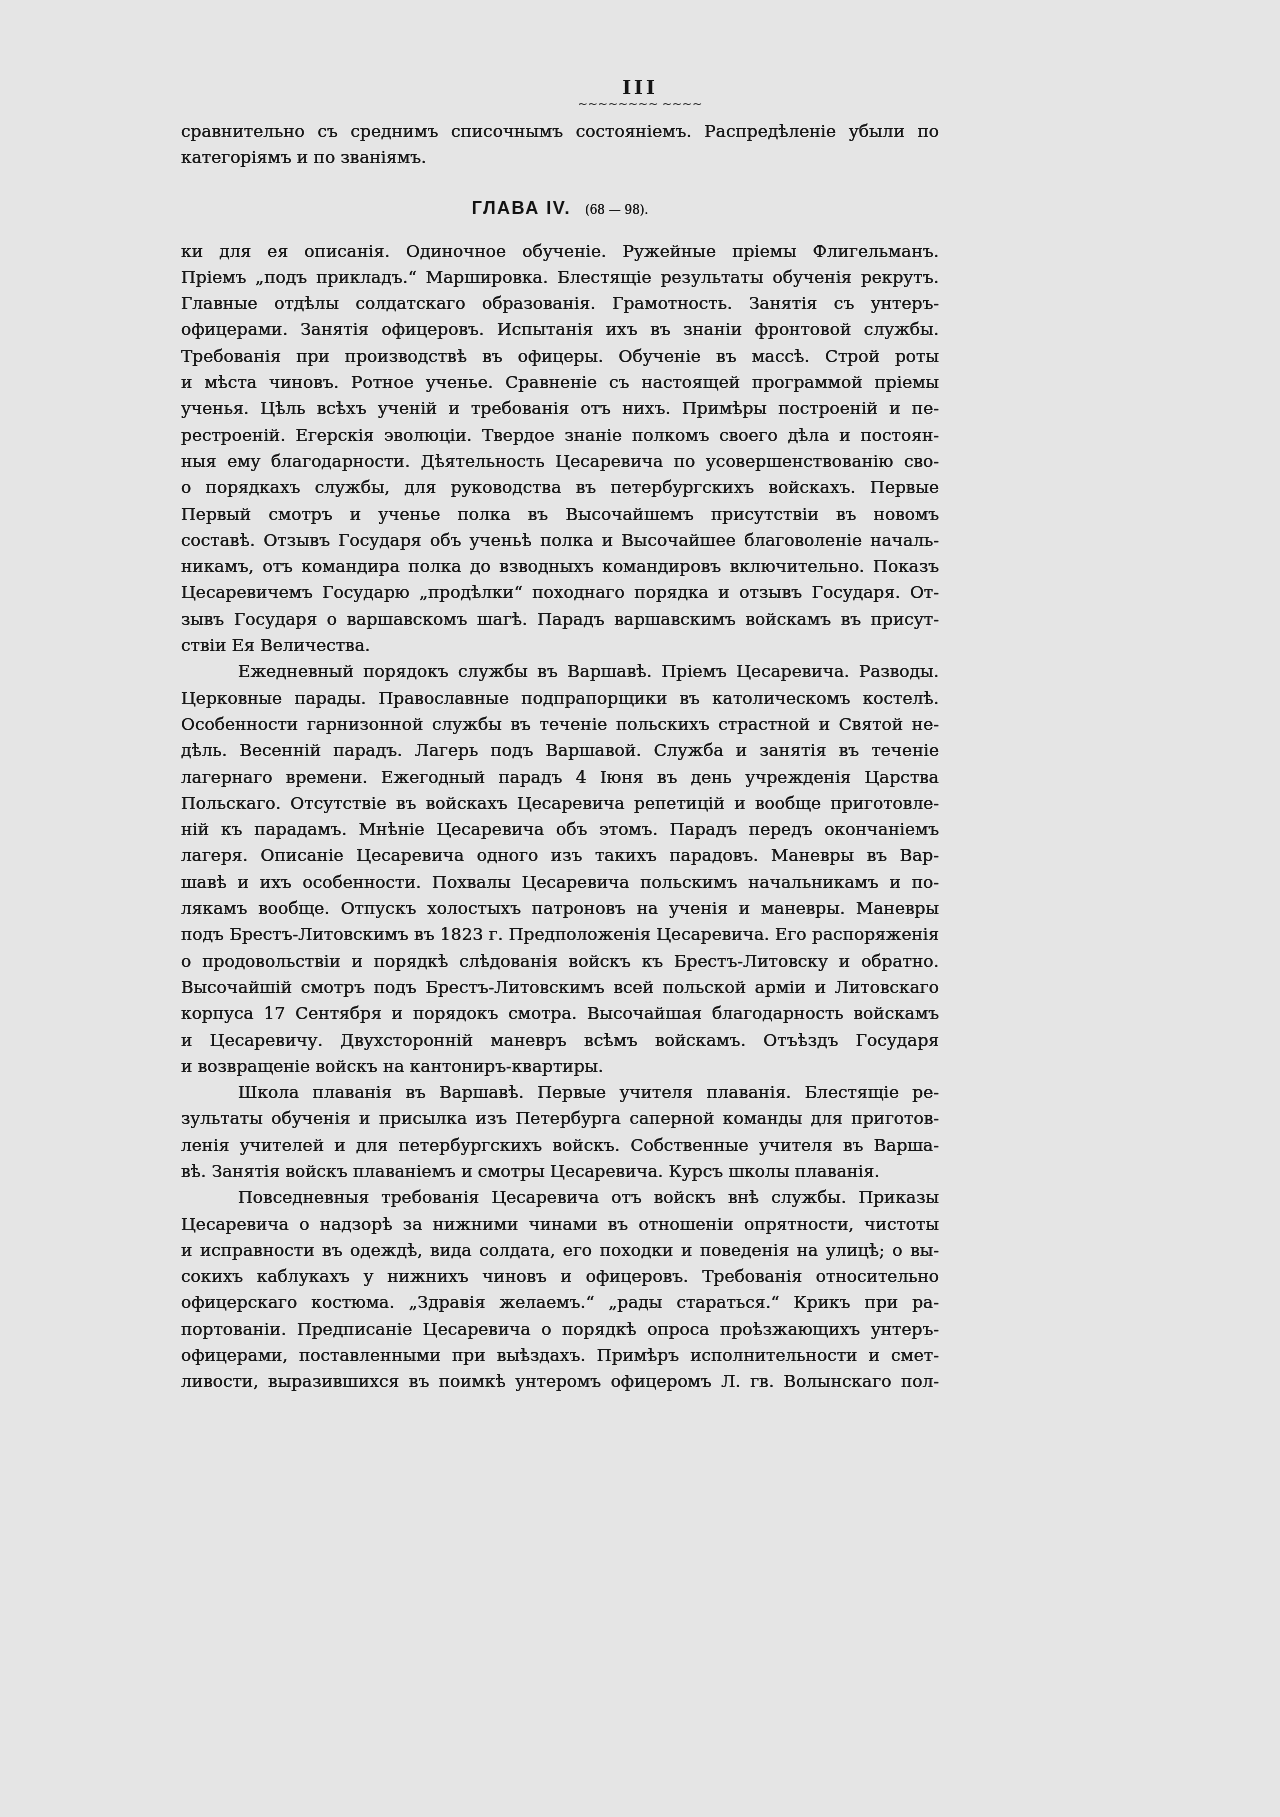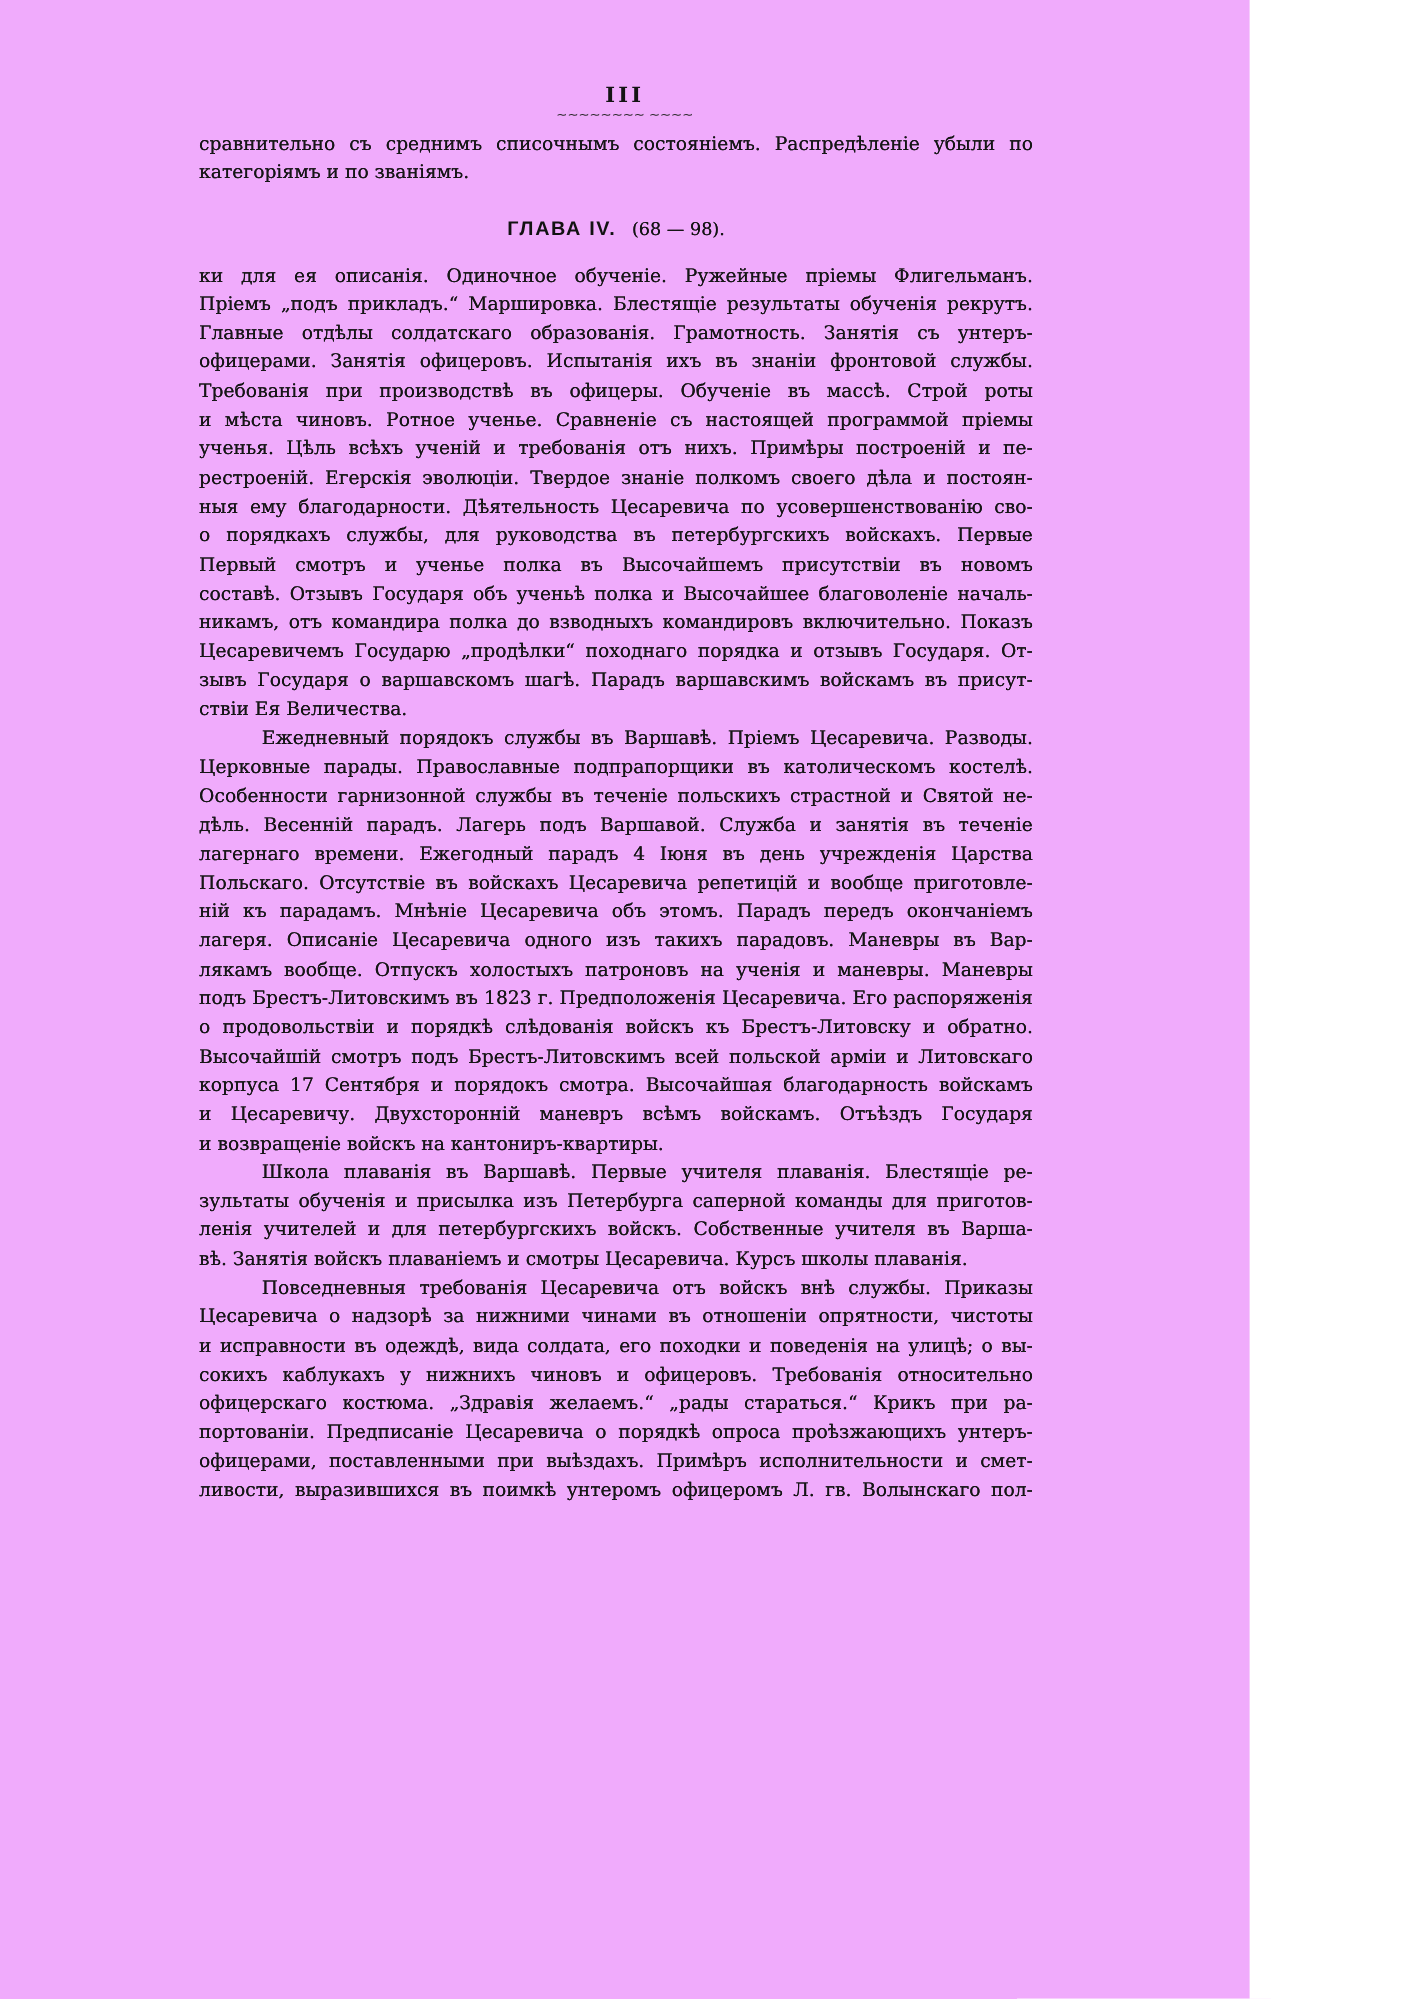--- a/index.html
+++ b/index.html
@@ -1,20 +1,20 @@
 <!DOCTYPE html>
 <html><head>
 <meta charset="utf-8">
 <style>
   html, body { margin: 0; padding: 0; background: #ffffff; }
   .page {
     position: relative;
-    width: 1136px;
+    width: 1280px;
     height: 1817px;
-    background: #f0abfc;
+    background: #e5e5e5;
     font-family: "DejaVu Serif", serif;
     color: #161616;
     overflow: hidden;
   }
   .page-head {
     padding-top: 76px;
     text-align: center;
   }
   .page-number {
     font-size: 19px;
@@ -58,21 +58,21 @@
     white-space: nowrap;
   }
   .chapter-title {
     font-family: "Liberation Sans", sans-serif;
     font-weight: bold;
     font-size: 18px;
     letter-spacing: 1.5px;
     color: #121212;
   }
   .chapter-pages {
-    font-size: 16px;
+    font-size: 12px;
     margin-left: 14px;
     color: #141414;
     text-shadow: 0 0 0.45px currentColor;
   }
 </style>
 </head>
 <body>
 
 <div class="page">
 
@@ -113,20 +113,21 @@
         </div>
         <div>
           <div class="line first">Ежедневный порядокъ службы въ Варшавѣ. Пріемъ Цесаревича. Разводы.</div>
           <div class="line">Церковные парады. Православные подпрапорщики въ католическомъ костелѣ.</div>
           <div class="line">Особенности гарнизонной службы въ теченіе польскихъ страстной и Святой не-</div>
           <div class="line">дѣль. Весенній парадъ. Лагерь подъ Варшавой. Служба и занятія въ теченіе</div>
           <div class="line">лагернаго времени. Ежегодный парадъ 4 Іюня въ день учрежденія Царства</div>
           <div class="line">Польскаго. Отсутствіе въ войскахъ Цесаревича репетицій и вообще приготовле-</div>
           <div class="line">ній къ парадамъ. Мнѣніе Цесаревича объ этомъ. Парадъ передъ окончаніемъ</div>
           <div class="line">лагеря. Описаніе Цесаревича одного изъ такихъ парадовъ. Маневры въ Вар-</div>
+          <div class="line">шавѣ и ихъ особенности. Похвалы Цесаревича польскимъ начальникамъ и по-</div>
           <div class="line">лякамъ вообще. Отпускъ холостыхъ патроновъ на ученія и маневры. Маневры</div>
           <div class="line">подъ Брестъ-Литовскимъ въ 1823 г. Предположенія Цесаревича. Его распоряженія</div>
           <div class="line">о продовольствіи и порядкѣ слѣдованія войскъ къ Брестъ-Литовску и обратно.</div>
           <div class="line">Высочайшій смотръ подъ Брестъ-Литовскимъ всей польской арміи и Литовскаго</div>
           <div class="line">корпуса 17 Сентября и порядокъ смотра. Высочайшая благодарность войскамъ</div>
           <div class="line">и Цесаревичу. Двухсторонній маневръ всѣмъ войскамъ. Отъѣздъ Государя</div>
           <div class="line last">и возвращеніе войскъ на кантониръ-квартиры.</div>
         </div>
         <div>
           <div class="line first">Школа плаванія въ Варшавѣ. Первые учителя плаванія. Блестящіе ре-</div>

